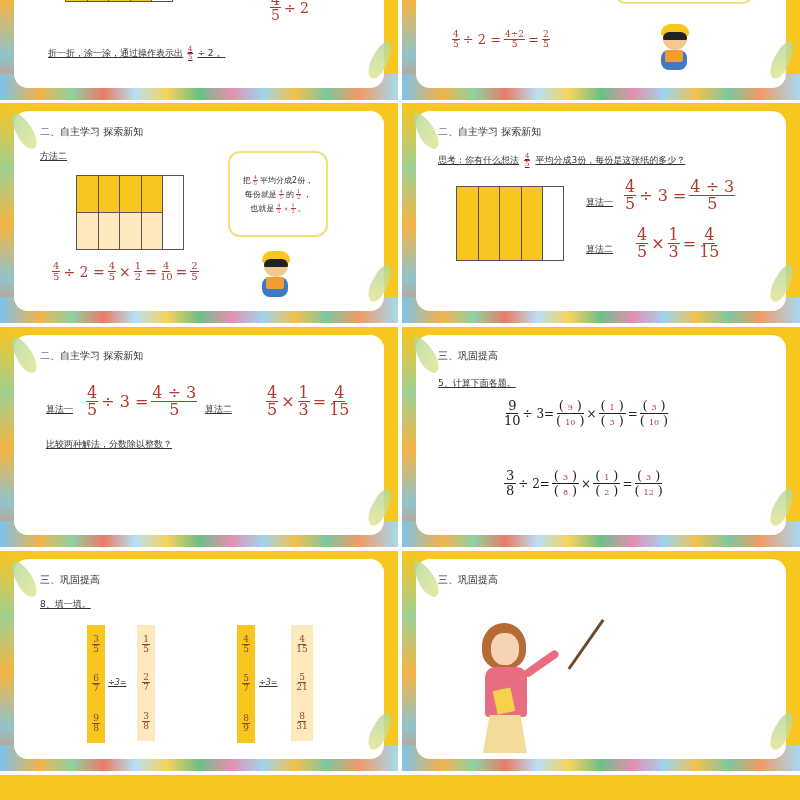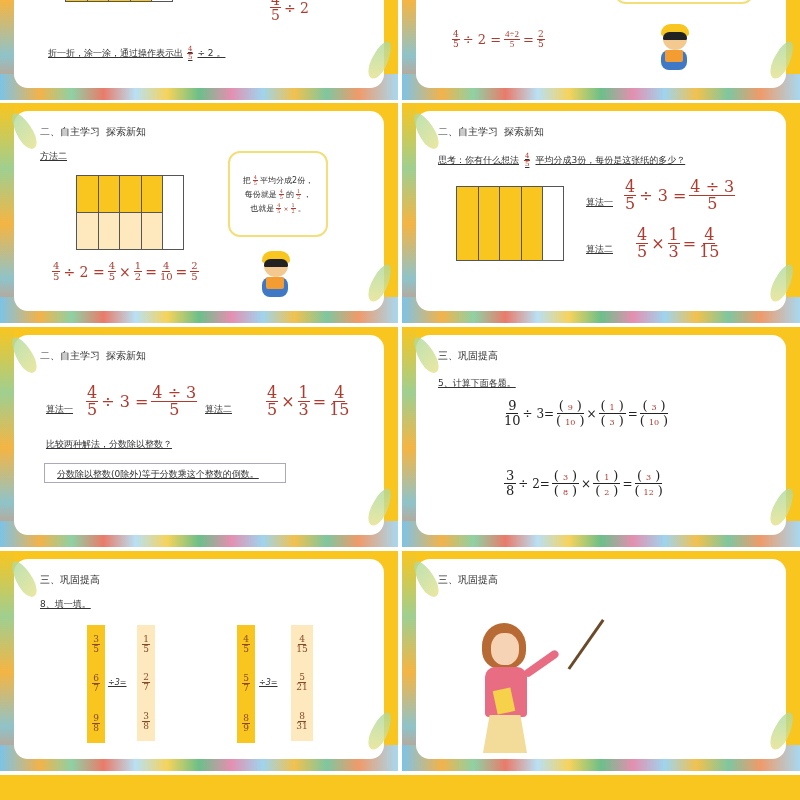--- a/index.html
+++ b/index.html
@@ -19,21 +19,21 @@
     opacity: .85;
   }
   .slide .card {
     position: absolute; left: 14px; right: 14px; top: 8px; bottom: 12px;
     background: #fff; border-radius: 14px;
   }
   .leaf {
     position: absolute; width: 16px; height: 40px; border-radius: 50% 50% 50% 50%/60% 60% 40% 40%;
     background: linear-gradient(160deg,#a9d9a0,#e7e28a); opacity: .8;
   }
-  .title { position: absolute; left: 40px; top: 22px; font-size: 10px; color: #333; font-family: Liberation Mono, monospace; }
+  .title { position: absolute; left: 40px; top: 22px; font-size: 10px; color: #333; }
   .sub { position: absolute; font-size: 9px; color: #333; text-decoration: underline; }
   .red { color: #b03a2e; }
   .frac { display: inline-flex; flex-direction: column; align-items: center; vertical-align: middle; line-height: 1; font-family: "DejaVu Serif", serif; }
   .frac .n { border-bottom: 1px solid currentColor; padding: 0 1px; }
   .eq { position: absolute; font-family: "DejaVu Serif", serif; color: #b03a2e; display: flex; align-items: center; gap: 3px; white-space: nowrap; }
   .bar { position: absolute; display: flex; border: 1px solid #555; }
   .bar .cell { border-right: 1px solid #555; }
   .bar .cell:last-child { border-right: none; }
   .y { background: #f9c51f; }
   .ly { background: #fde9bd; }
@@ -87,21 +87,21 @@
   <div class="floral-left"></div>
     <div class="floral"></div>
   <div class="card"></div>
 
   <div class="eq" style="left:50px;top:150px;font-size:13px;">
     <span class="frac" style="font-size:9px;">
         <span class="n">4</span>
         <span>5</span>
       </span>
     <span>÷ 2 =</span>
-    <span class="frac" style="font-size:9px;font-family:Liberation Serif, serif;">
+    <span class="frac" style="font-size:9px;">
         <span class="n">4÷2</span>
         <span>5</span>
       </span>
     <span>=</span>
     <span class="frac" style="font-size:9px;">
         <span class="n">2</span>
         <span>5</span>
       </span>
   </div>
   <div class="bubble" style="left:212px;top:90px;width:140px;height:34px;"></div>
@@ -292,21 +292,20 @@
         <span class="n">1</span>
         <span>3</span>
       </span>
     <span>=</span>
     <span class="frac">
         <span class="n">4</span>
         <span>15</span>
       </span>
   </div>
   <div class="sub" style="left:46px;top:111px;">比较两种解法，分数除以整数？</div>
-  <div class="sub" style="left:44px;top:136px;width:242px;height:20px;border:1px solid #aab;padding:4px 0 0 12px;">分数除以整数(0除外)等于分数乘这个整数的倒数。</div>
   <div class="leaf" style="right:10px;top:160px;transform:rotate(25deg);"></div>
 </div>
 
 <div class="slide" style="left:402px;top:327px;">
   <div class="floral-left"></div>
     <div class="floral"></div>
   <div class="card"></div>
   <div class="leaf" style="left:16px;top:8px;transform:rotate(-30deg);"></div>
   <div class="title" style="left:36px;">三、巩固提高</div>
   <div class="sub" style="left:36px;top:50px;">5、计算下面各题。</div>

